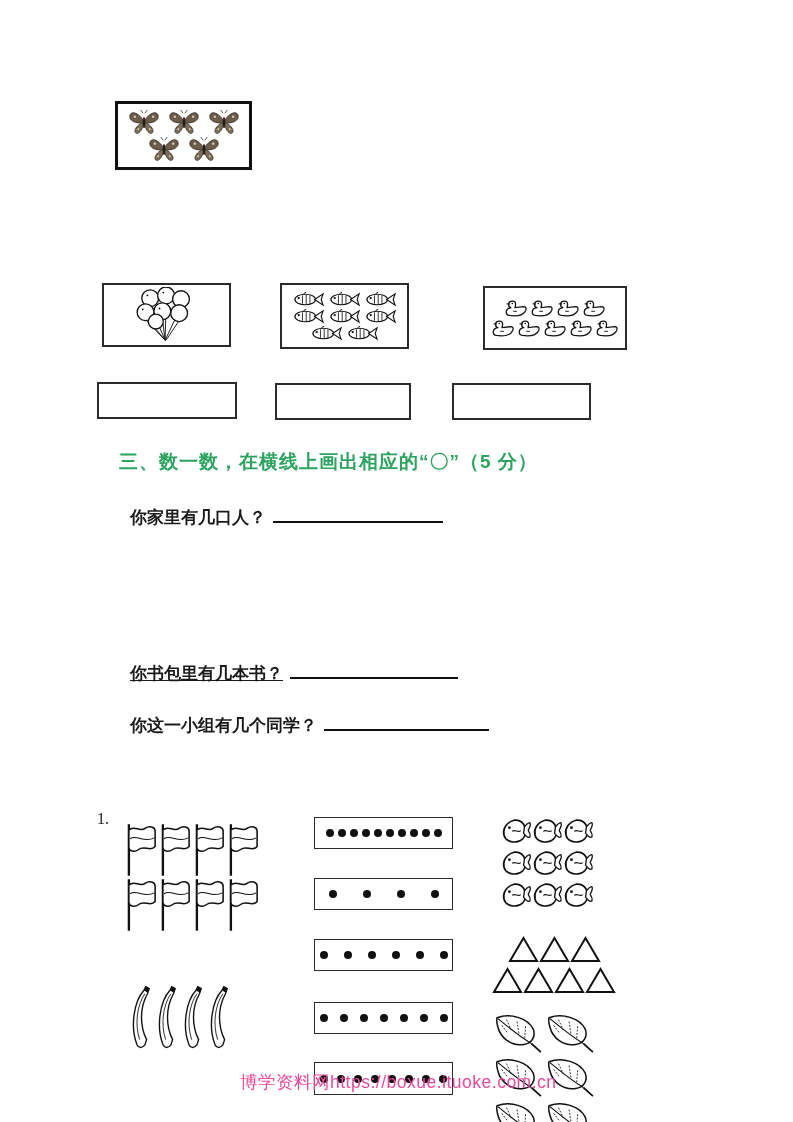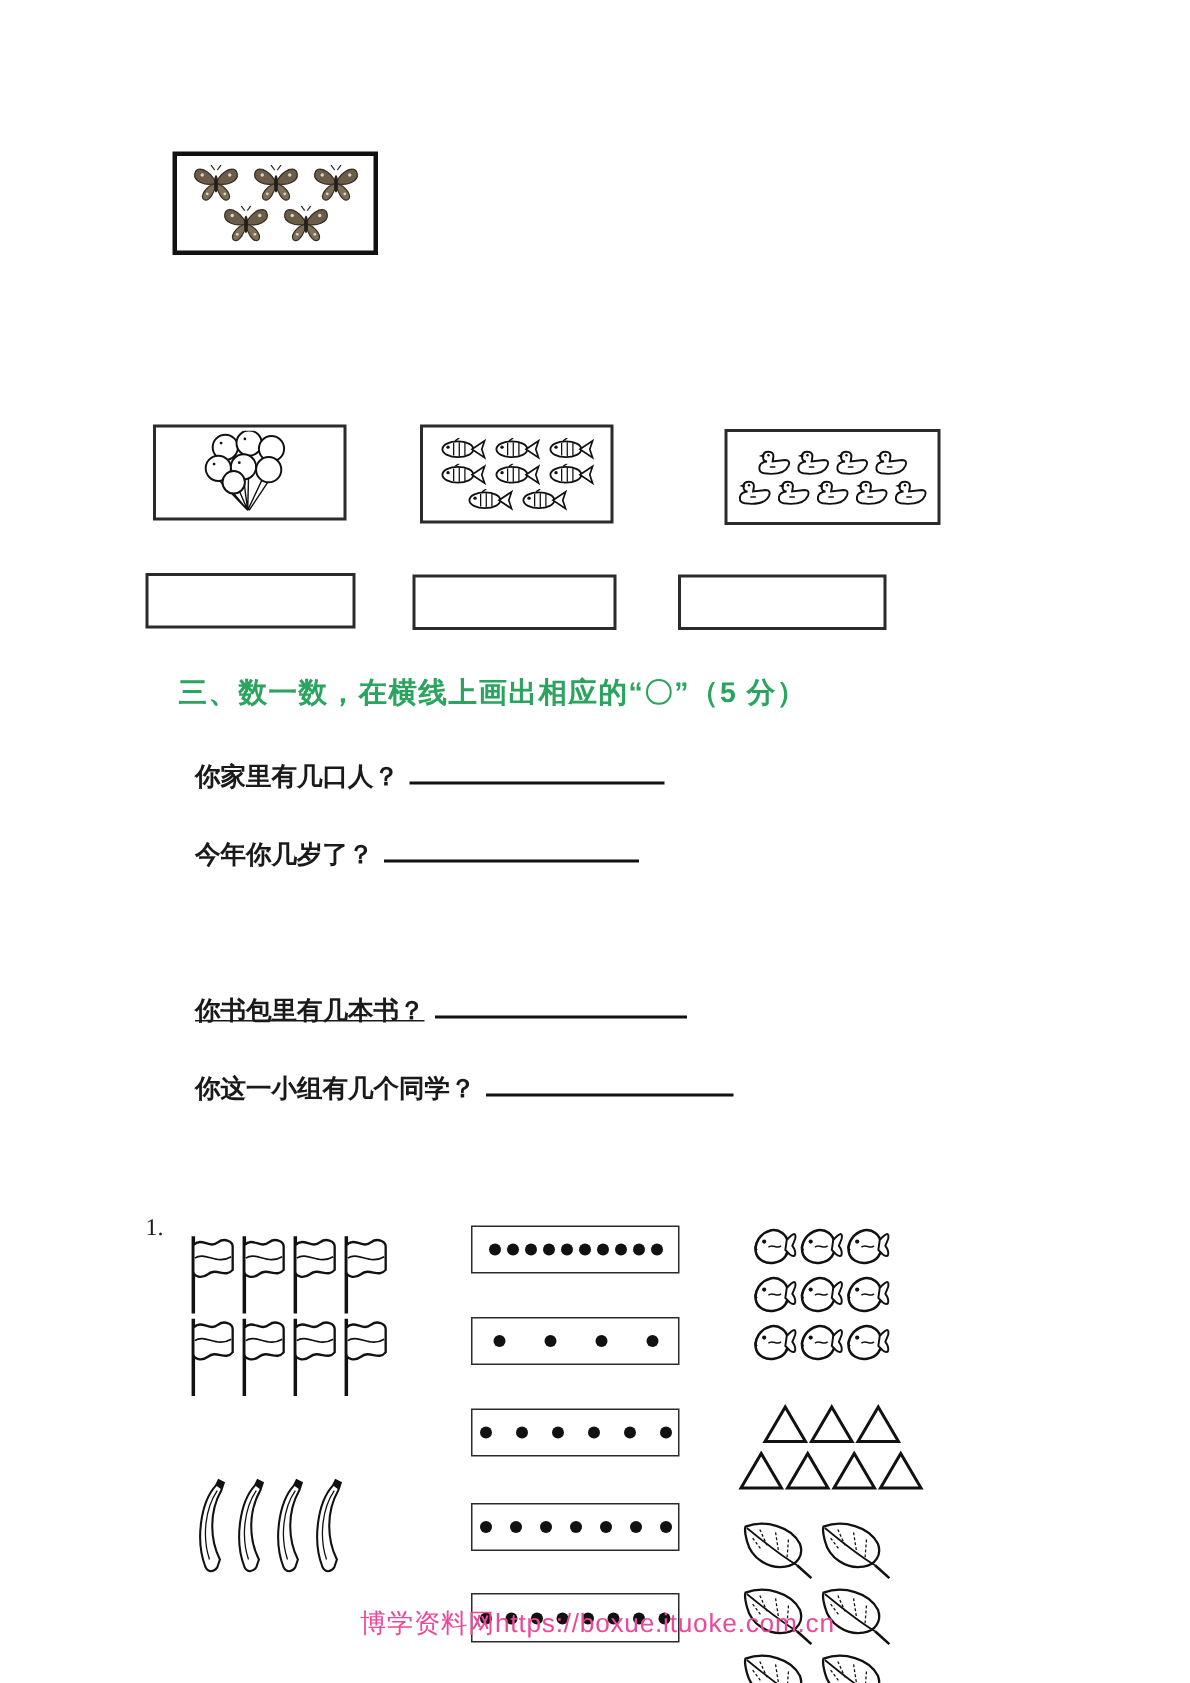--- a/index.html
+++ b/index.html
@@ -187,23 +187,20 @@
 
   <div class="abs answer-box" style="left:97px;top:382px;width:136px;height:33px;"></div>
   <div class="abs answer-box" style="left:275px;top:383px;width:132px;height:33px;"></div>
   <div class="abs answer-box" style="left:452px;top:383px;width:135px;height:33px;"></div>
 
   <div class="abs heading" style="left:95px;top:449px;color:#2aa45e;margin-left:24px;">三、数一数，在横线上画出相应的“〇”（5 分）</div>
 
   <div class="abs question" style="left:130px;top:504px;">
     <span>你家里有几口人？</span><span class="qline" style="width:170px;"></span>
   </div>
-  <div class="abs question" style="left:130px;top:556px;">
-    <span>今年你几岁了？</span><span class="qline" style="width:170px;"></span>
-  </div>
   <div class="abs question" style="left:130px;top:660px;text-decoration:underline;">
     <span>你书包里有几本书？</span><span class="qline" style="width:168px;"></span>
   </div>
   <div class="abs question" style="left:130px;top:712px;">
     <span>你这一小组有几个同学？</span><span class="qline" style="width:165px;"></span>
   </div>
 
   <div class="abs item-no" style="left:97px;top:810px;">1.</div>
 
   <div class="abs glyph-wrap" style="left:122px;top:823px;width:142px;height:115px;">

